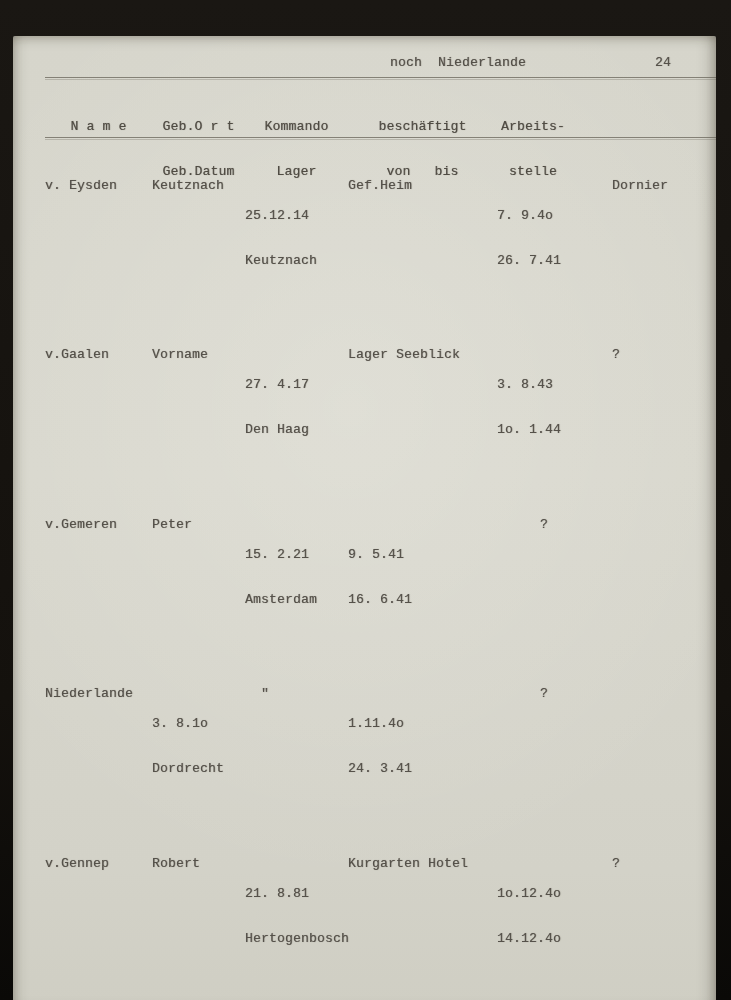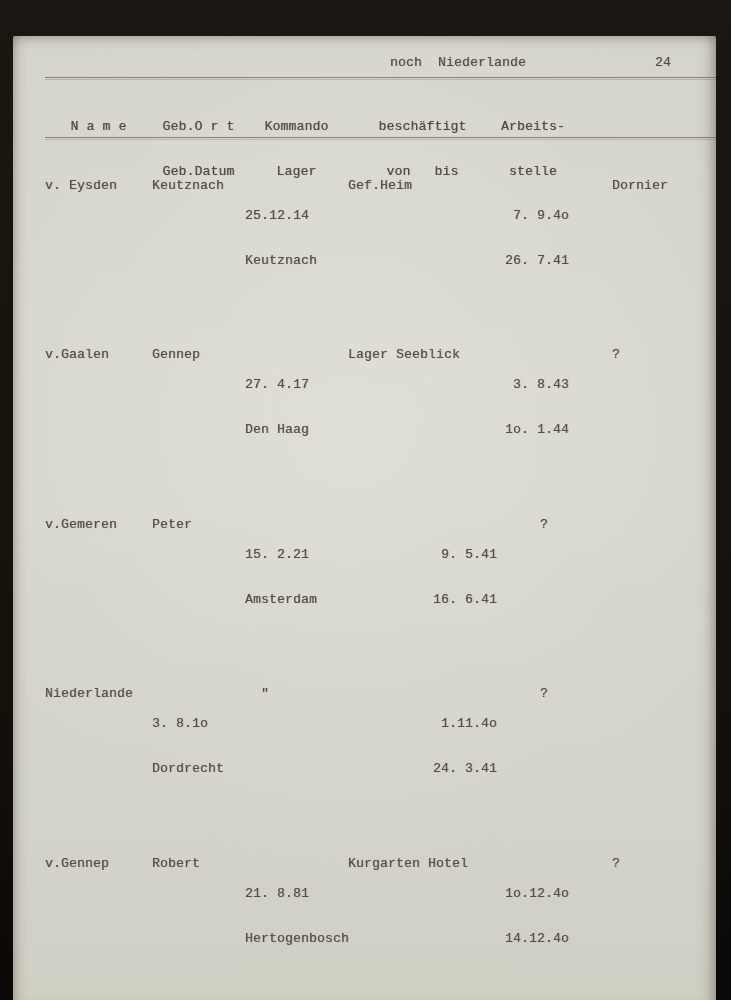--- a/index.html
+++ b/index.html
@@ -37,21 +37,21 @@
   .rule1{top:41px;}
   .rule2{top:101px;}
   .grid{
     display:grid;
     grid-template-columns:107px 93px 103px 149px 72px auto;
   }
   .thead{position:absolute;left:32px;top:53px;}
   .tbody{position:absolute;left:32px;top:112px;}
   .row{margin-bottom:4.4px;}
   .c,.hcol div{white-space:pre;overflow:visible;}
-  .c5,.h5{text-align:right;}
+  .c5,.h5{text-align:left;}
   .c6,.h6{padding-left:43px;}
   .hcol{color:#4f4b43;text-align:center;}
 </style>
 </head>
 <body>
 
 <div class="scan">
   <div class="paper">
     <div class="tw note">noch  Niederlande</div>
     <div class="tw pagenum">24</div>
@@ -95,21 +95,21 @@
     <div class="c c4">Gef.Heim</div>
     <div class="c c5">
       <div>7. 9.4o</div>
       <div>26. 7.41</div>
     </div>
     <div class="c c6">Dornier</div>
   </div>
 
   <div class="row grid">
     <div class="c c1">v.Gaalen</div>
-    <div class="c c2">Gennep</div>
+    <div class="c c2">Vorname</div>
     <div class="c c3">
       <div>27. 4.17</div>
       <div>Den Haag</div>
     </div>
     <div class="c c4">Lager Seeblick</div>
     <div class="c c5">
       <div>3. 8.43</div>
       <div>1o. 1.44</div>
     </div>
     <div class="c c6">?</div>

